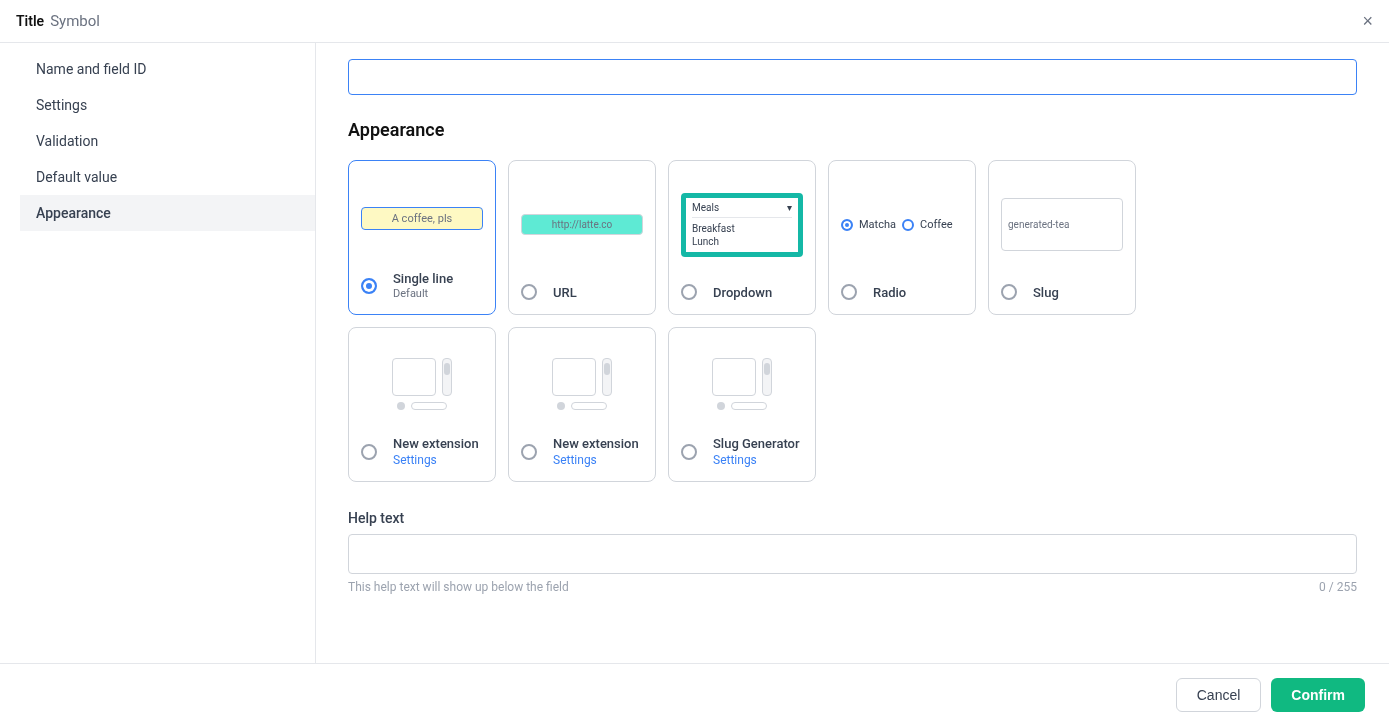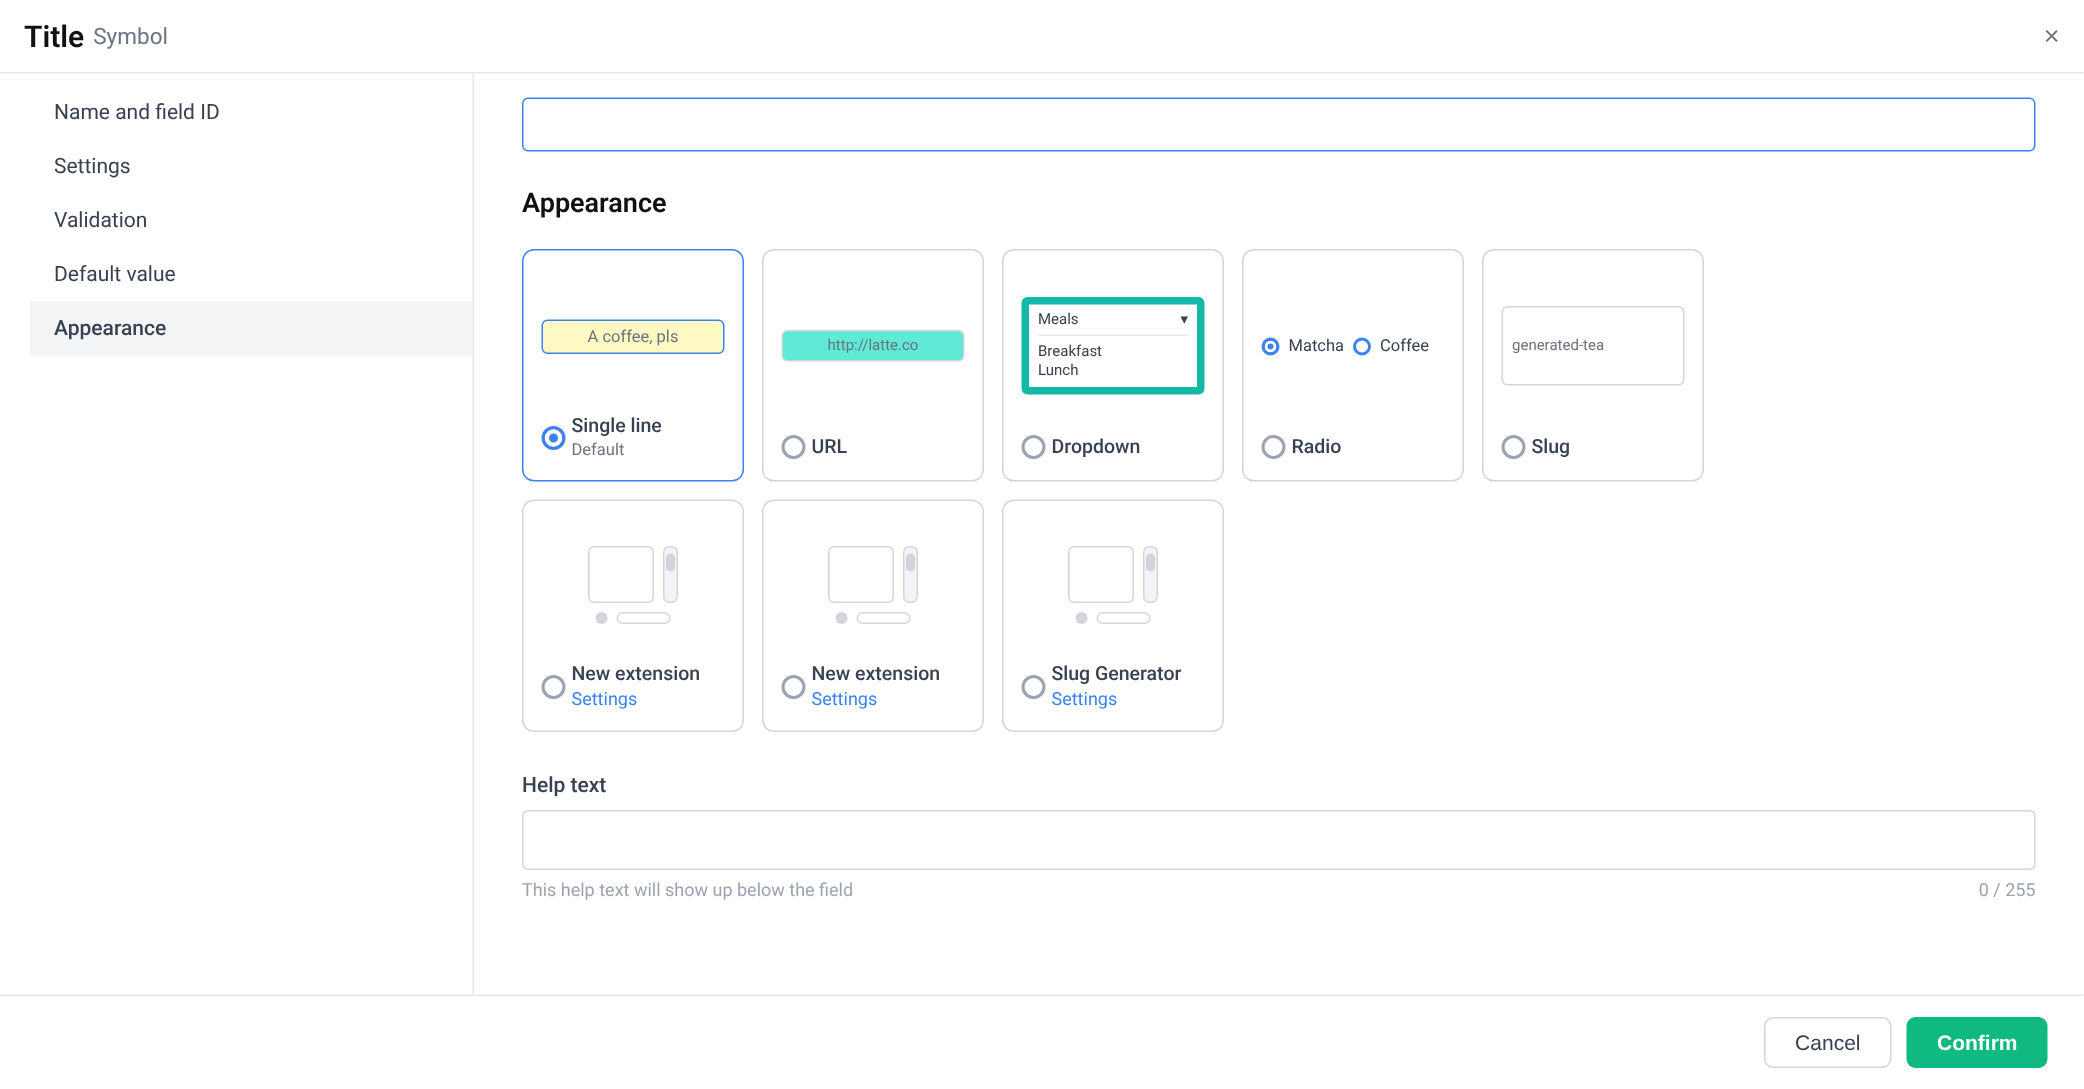--- a/index.html
+++ b/index.html
@@ -3,21 +3,21 @@
   <meta charset="utf-8">
   <style>
     * { box-sizing: border-box; margin: 0; padding: 0; }
     body { font-family: -apple-system, BlinkMacSystemFont, 'Segoe UI', Roboto, sans-serif; background: #fff; width: 1389px; height: 726px; overflow: hidden; display: flex; flex-direction: column; }
 
     .modal-header {
       display: flex; align-items: center; padding: 12px 16px;
       border-bottom: 1px solid #e5e7eb; background: #fff;
       position: sticky; top: 0; z-index: 10;
     }
-    .modal-title { font-size: 20px; font-weight: 600; color: #111; }
+    .modal-title { font-size: 14px; font-weight: 600; color: #111; }
     .modal-subtitle { font-size: 15px; font-weight: 400; color: #6b7280; margin-left: 6px; }
     .modal-close { margin-left: auto; background: none; border: none; cursor: pointer; font-size: 18px; color: #6b7280; line-height: 1; }
 
     .modal-body { display: flex; flex: 1; overflow: hidden; margin-left: 20px; }
 
     .sidebar {
       width: 296px; min-width: 296px; border-right: 1px solid #e5e7eb;
       padding: 8px 0; background: #fff;
     }
     .sidebar-item {
@@ -54,21 +54,21 @@
       position: relative;
     }
     .card.selected { border-color: #3b82f6; }
 
     .card-preview {
       flex: 1; display: flex; flex-direction: column; align-items: center;
       justify-content: center; width: 100%; margin-bottom: 12px;
     }
 
     .card-radio-row {
-      display: flex; align-items: center; gap: 4px; width: 100%;
+      display: flex; align-items: center; gap: 16px; width: 100%;
     }
     .card-radio {
       width: 16px; height: 16px; border-radius: 50%;
       border: 2px solid #9ca3af; background: #fff; flex-shrink: 0;
     }
     .card-radio.checked { border-color: #3b82f6; background: #3b82f6; box-shadow: inset 0 0 0 3px #fff; }
 
     .card-label { font-size: 13px; color: #374151; font-weight: 500; }
     .card-sublabel { font-size: 11px; color: #6b7280; margin-top: 1px; }
     .card-settings { font-size: 12px; color: #3b82f6; margin-top: 2px; }

